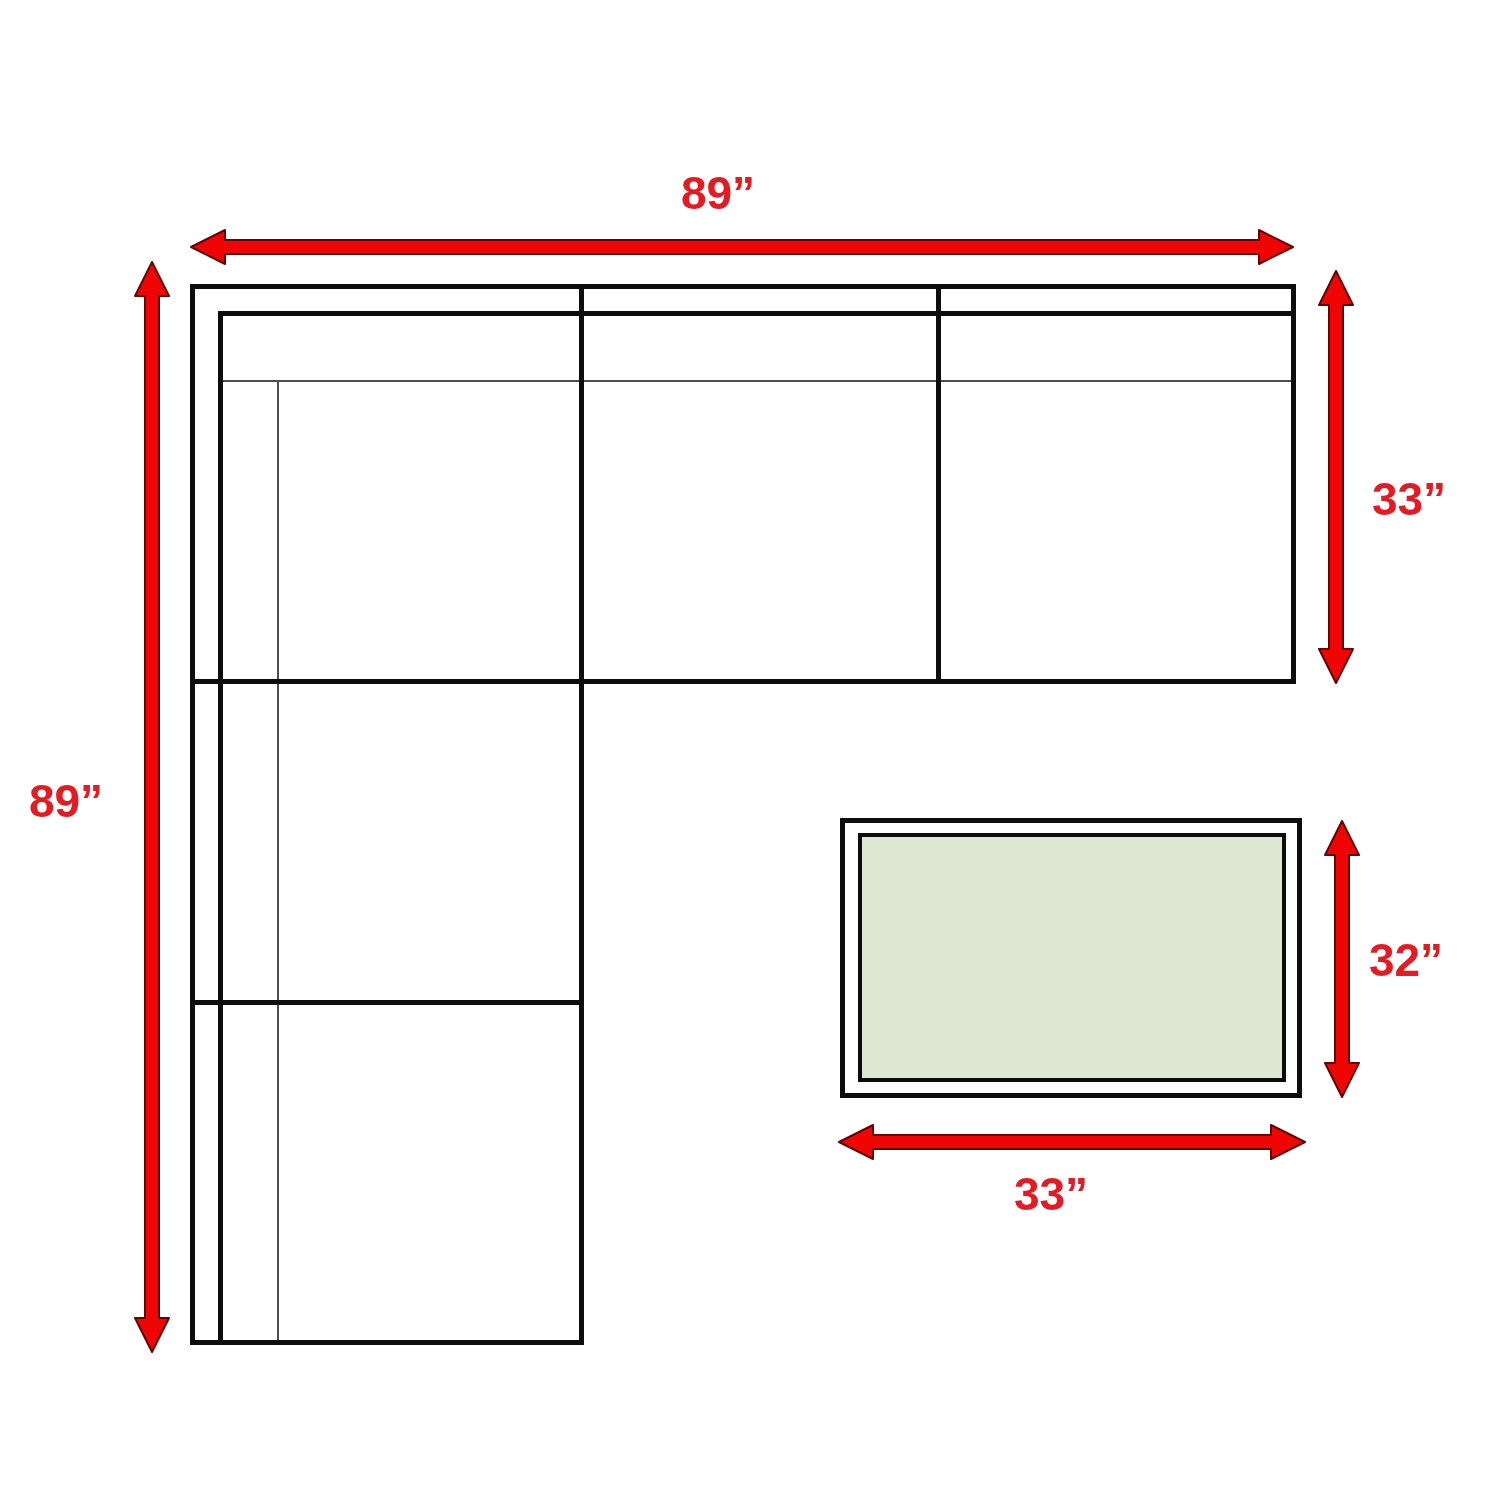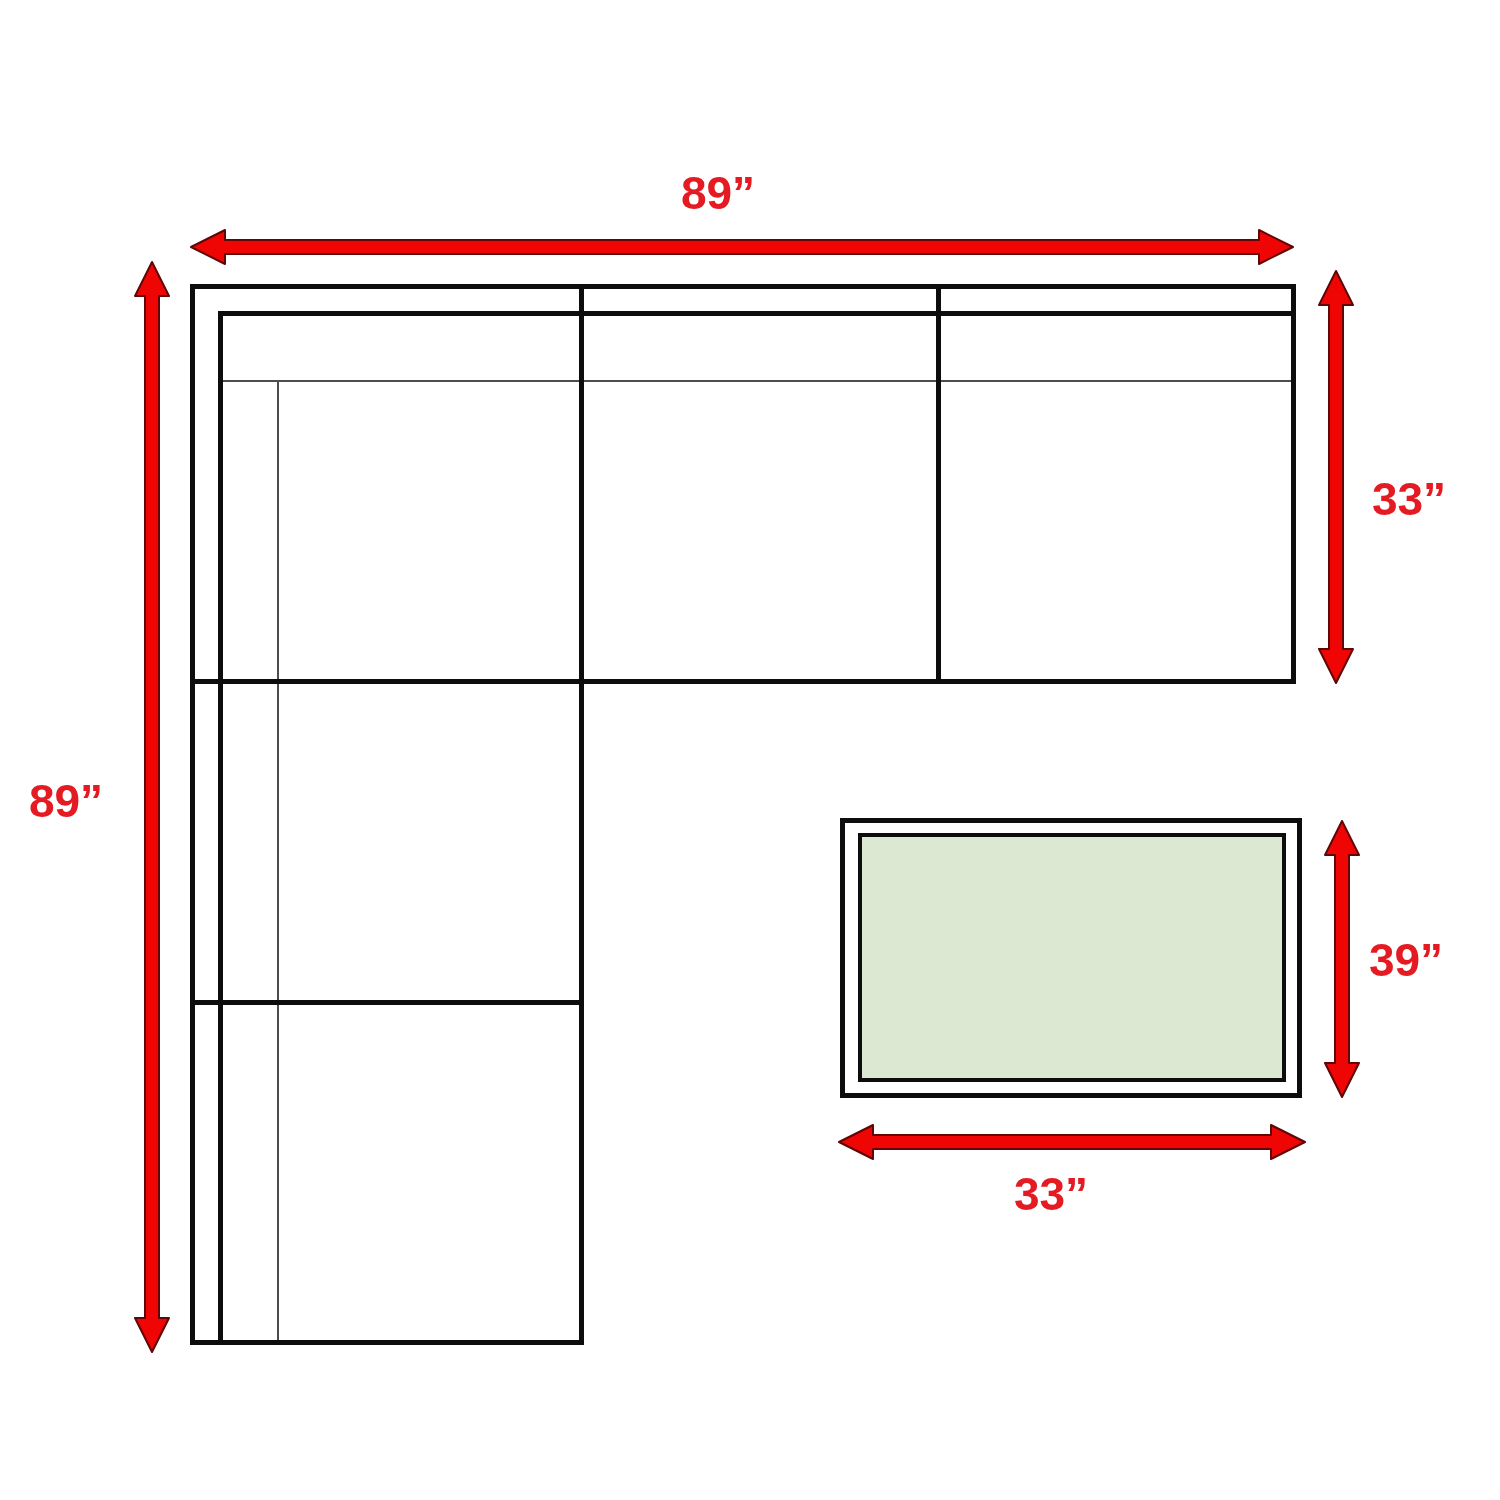--- a/index.html
+++ b/index.html
@@ -81,17 +81,17 @@
   <svg class="arrow-svg" style="left:838px;top:1122px;" width="468" height="40" viewBox="0 0 468 40">
     <polygon points="1,20 35,3 35,13 433,13 433,3 467,20 433,37 433,27 35,27 35,37" stroke="#600606" stroke-width="2" stroke-linejoin="round" fill="#f00505"></polygon>
   </svg>
 
   <div class="dim-label" style="left:718px;top:193px;">89”</div>
 
   <div class="dim-label" style="left:66px;top:801px;">89”</div>
 
   <div class="dim-label" style="left:1409px;top:499px;">33”</div>
 
-  <div class="dim-label" style="left:1406px;top:960px;">39”</div>
+  <div class="dim-label" style="left:1406px;top:960px;">32”</div>
 
   <div class="dim-label" style="left:1051px;top:1194px;">33”</div>
 
 </div>
 
 </body></html>

